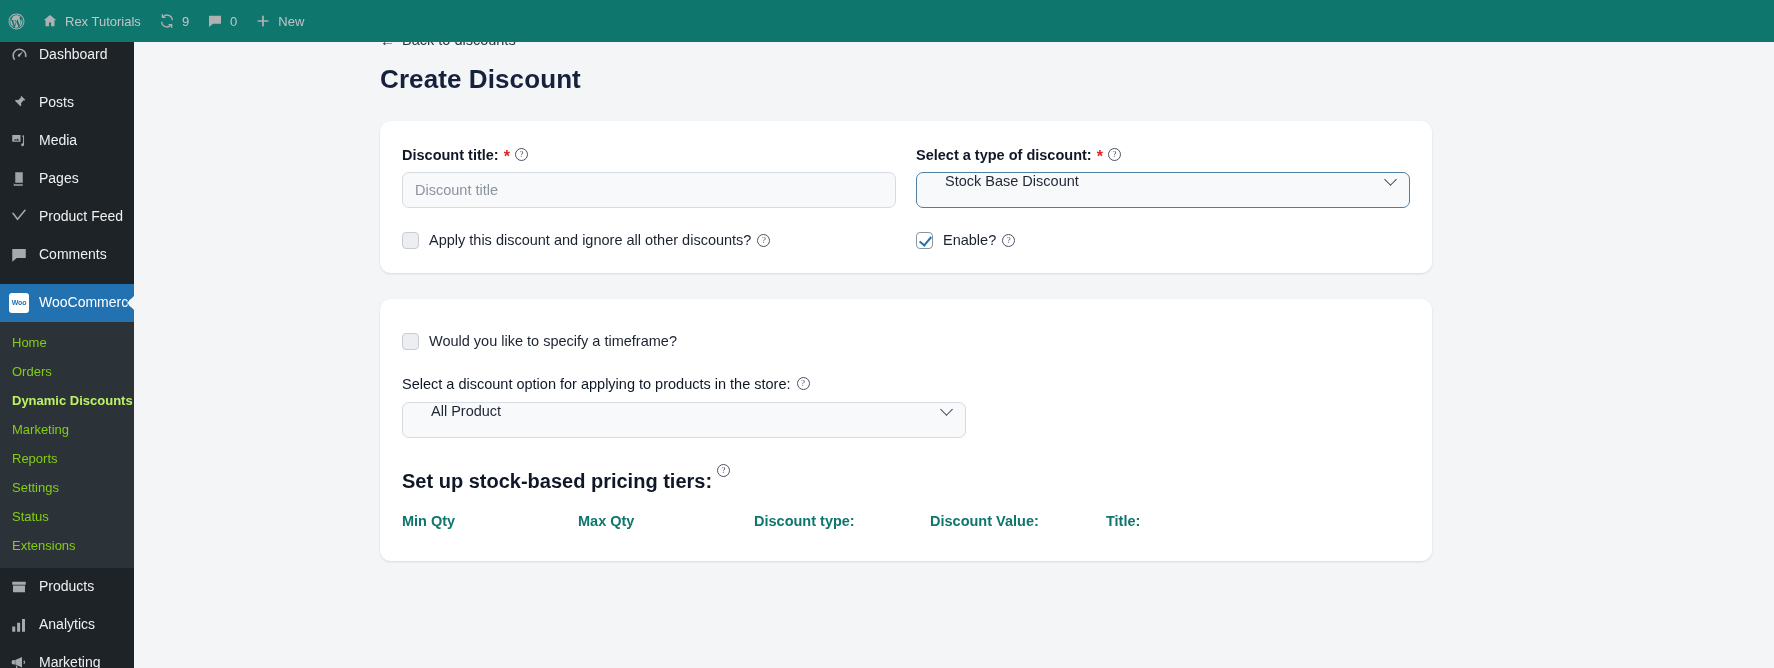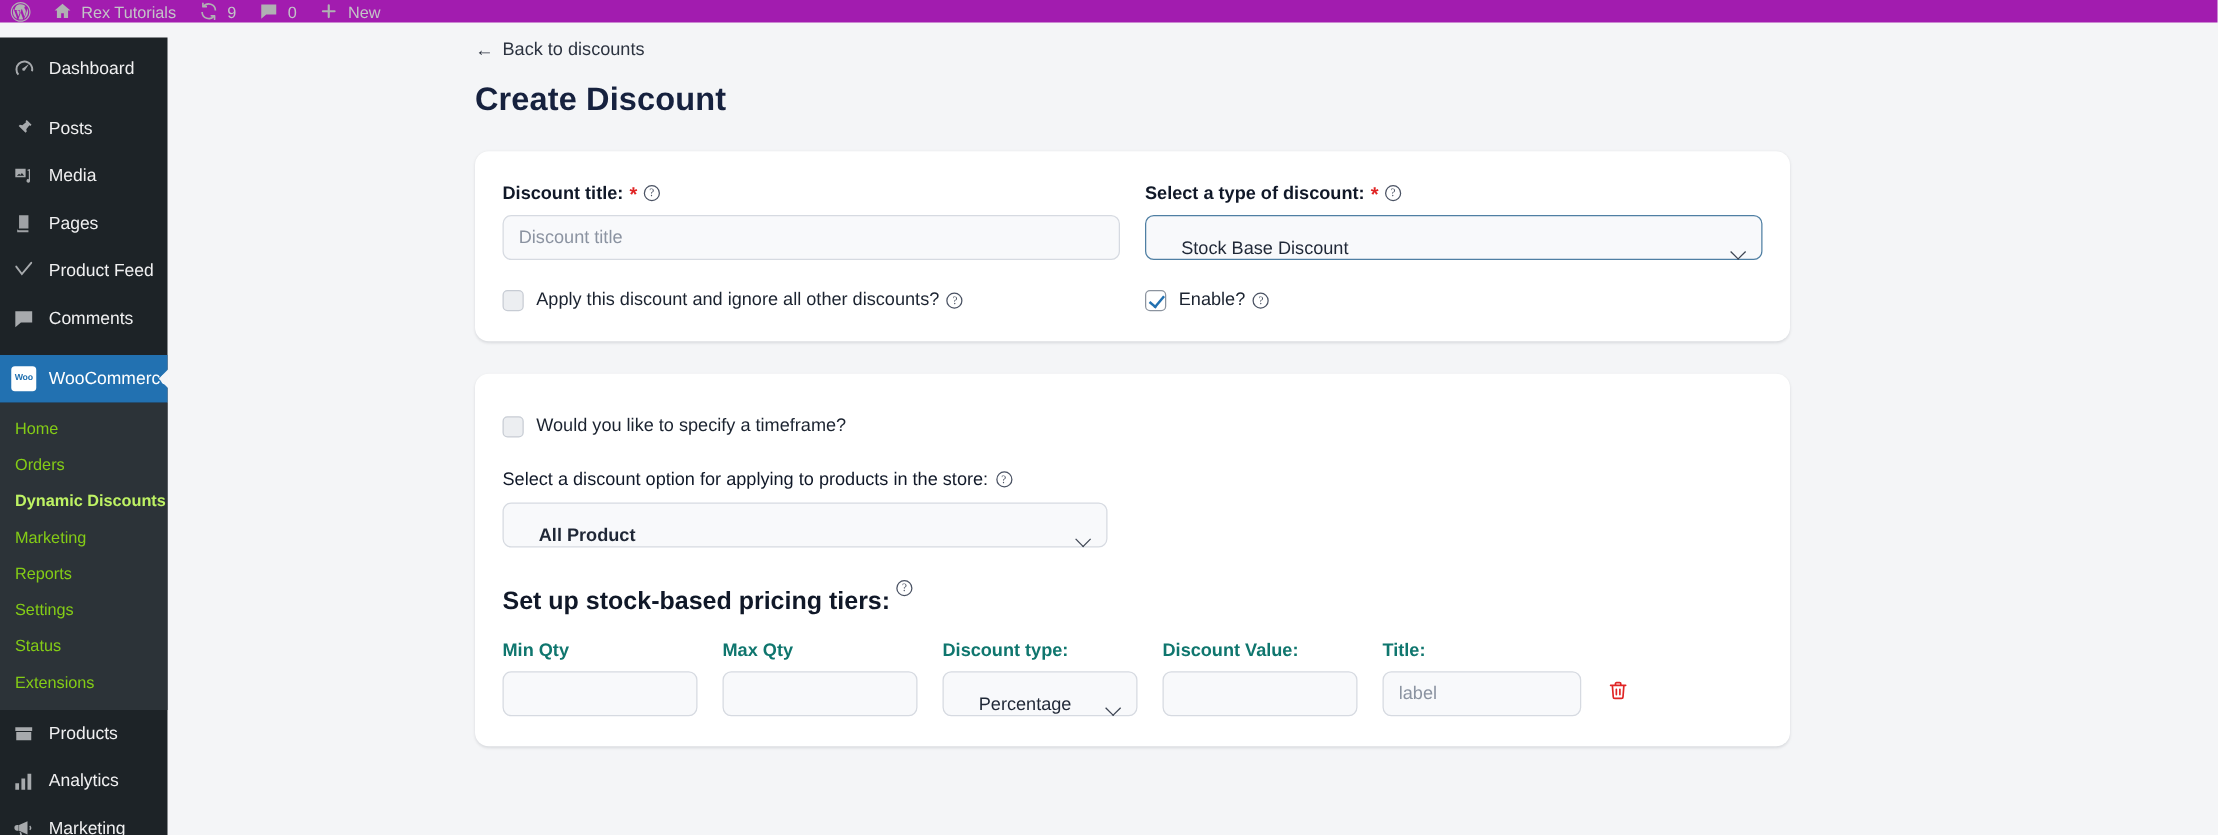--- a/index.html
+++ b/index.html
@@ -8,22 +8,22 @@
     width: 1774px; height: 668px;
     overflow: hidden;
     background: #f4f5f7;
     font-family: "Liberation Sans", sans-serif;
     -webkit-font-smoothing: antialiased;
   }
 
   
   #adminbar {
     position: absolute; top: 0; left: 0;
-    width: 1774px; height: 18px;
-    background: #a21caf;
+    width: 1774px; height: 42px;
+    background: #0f766e;
     display: flex; align-items: center;
     color: #c3c4c7; font-size: 13px;
     z-index: 40;
   }
   .ab-item {
     display: flex; align-items: center; gap: 7px;
     height: 30px; padding: 0 9px;
     color: #c3c4c7; white-space: nowrap;
   }
   .ab-item:first-child { padding-left: 7px; padding-right: 7px; }
@@ -156,21 +156,21 @@
     border-radius: 7px;
     background: #f8f9fb;
     font-size: 14.5px;
     font-family: "Liberation Sans", sans-serif;
     color: #1f2736;
     padding: 0 12px;
     outline: none;
   }
   input.txt::placeholder { color: #8b93a1; }
   .sel {
-    display: flex; align-items: flex-end;
+    display: flex; align-items: flex-start;
     justify-content: space-between;
     cursor: pointer;
     padding-left: 28px;
   }
   .sel.focused { border-color: #4f7fa3; }
   .chev {
     width: 12px; height: 12px;
     flex: 0 0 12px;
     display: inline-block;
     position: relative;
@@ -211,21 +211,21 @@
     border-bottom: 2.2px solid #2271b1;
     transform: rotate(40deg);
   }
 
   .sectionlabel {
     font-size: 14.5px;
     color: #101828;
     display: flex; align-items: center; gap: 6px;
     margin-top: 26px;
   }
-  .sel-narrow { width: 484px; margin-top: 10px; font-weight: bold; }
+  .sel-narrow { width: 564px; margin-top: 10px; }
 
   h2.tiers {
     margin: 32px 0 0 0;
     font-size: 20px;
     font-weight: bold;
     color: #101828;
     display: flex; align-items: flex-start; gap: 5px;
   }
   h2.tiers .info-ico { position: relative; top: -6px; }
 
@@ -493,46 +493,18 @@
       <div class="tier-table">
         <div class="tier-head">
           <div class="th c-min">Min Qty</div>
           <div class="th c-max">Max Qty</div>
           <div class="th c-type">Discount type:</div>
           <div class="th c-val">Discount Value:</div>
           <div class="th c-title">Title:</div>
           <div class="c-del"></div>
         </div>
 
-        <div class="tier-row">
-          <div class="c-min">
-            <input class="txt" type="text" style="">
-          </div>
-          <div class="c-max">
-            <input class="txt" type="text" style="">
-          </div>
-          <div class="c-type">
-            <div class="sel">
-              <span>Percentage</span>
-              <span class="chev"></span>
-            </div>
-          </div>
-          <div class="c-val">
-            <input class="txt" type="text" style="">
-          </div>
-          <div class="c-title">
-            <input class="txt" type="text" placeholder="label" style="">
-          </div>
-          <div class="c-del">
-            <span class="trash">
-              <svg width="17" height="17" viewBox="0 0 24 24" fill="none" stroke="currentColor" stroke-width="1.9" stroke-linecap="round" stroke-linejoin="round">
-                <path d="M3.5 6h17M9 6V4.2c0-.6.5-1.2 1.2-1.2h3.6c.7 0 1.2.6 1.2 1.2V6M5.5 6l1 13.2c0 .9.8 1.6 1.7 1.6h7.6c.9 0 1.7-.7 1.7-1.6L18.5 6"></path>
-                <path d="M10 10.5v6M14 10.5v6"></path>
-              </svg>
-            </span>
-          </div>
-        </div>
       </div>
 
     </div>
 
   </div>
 </div>
 
 </body></html>

